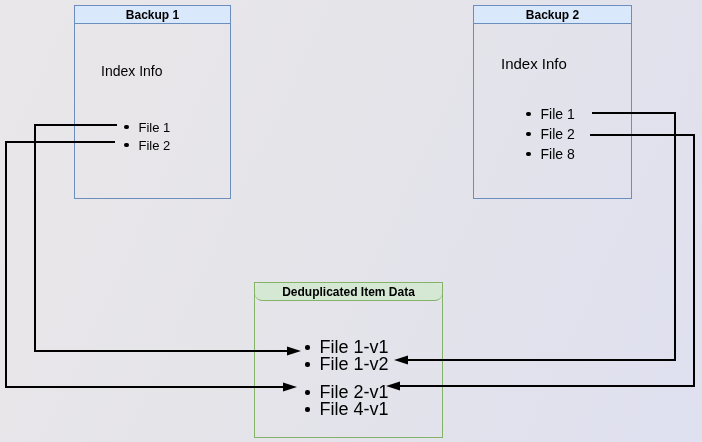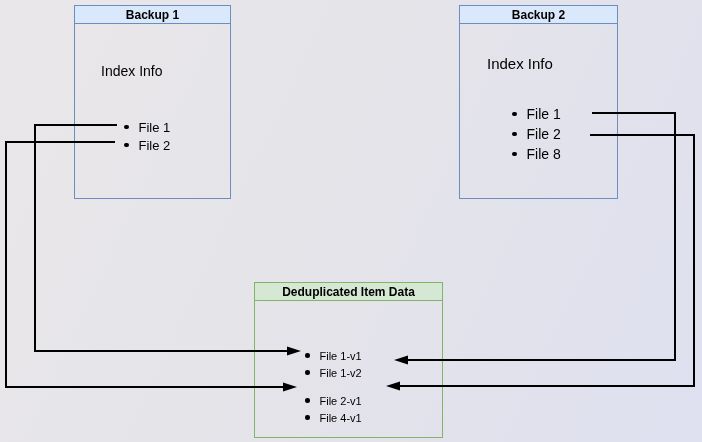--- a/index.html
+++ b/index.html
@@ -24,42 +24,42 @@
     left: 0; right: 0; top: 0;
     height: 18px;
     display: flex;
     align-items: center;
     justify-content: center;
     font-size: 12px;
     font-weight: bold;
     box-sizing: border-box;
   }
   .blue  .node-header { background: var(--blue-fill,#dae8fc);  border-bottom: 1.5px solid var(--blue-border,#6c8ebf); }
-  .green .node-header { background: var(--green-fill,#d5e8d4); border-bottom: 1.5px solid var(--green-border,#82b366); }
+  .green .node-header { background: var(--green-fill,#d5e8d4); border-bottom: 1.5px solid var(--green-border,#82b366); border-radius: 7px; }
   .index-label { position: absolute; white-space: nowrap; }
   #backup1 .index-label { left: 26px; top: 57px; font-size: 14px; }
   #backup2 .index-label { left: 27px; top: 49px; font-size: 15px; }
   .file-list { position: absolute; }
   #backup1 .file-list { left: 49px; top: 112px; font-size: 13px; }
   #backup2 .file-list { left: 52px; top: 98px;  font-size: 14px; }
-  #dedup   .file-list { left: 50px; top: 64px;  font-size: 11px; }
+  #dedup   .file-list { left: 50px; top: 56px;  font-size: 18px; }
   .li { display: flex; align-items: center; white-space: nowrap; }
   #backup1 .li { height: 18px; }
   #backup2 .li { height: 20px; }
   #dedup   .li { height: 17px; }
   #dedup   .li.gap-above { margin-top: 11px; }
   .dot {
     width: 4.5px; height: 4.5px;
     border-radius: 50%;
     background: #000;
     margin-right: 10px;
     flex: none;
   }
   #backup1 { left: 74px;  top: 5px;   width: 157px; height: 194px; }
-  #backup2 { left: 459px; top: 5px;   width: 159px; height: 194px; }
+  #backup2 { left: 473px; top: 5px;   width: 159px; height: 194px; }
   #dedup   { left: 254px; top: 282px; width: 189px; height: 156px; }
   svg.connectors {
     position: absolute;
     left: 0; top: 0;
     width: 702px; height: 442px;
     pointer-events: none;
   }
   .connector-line { fill: none; stroke: var(--connector,#000); stroke-width: 2; }
   .connector-head { fill: var(--connector,#000); stroke: none; }
 </style>

